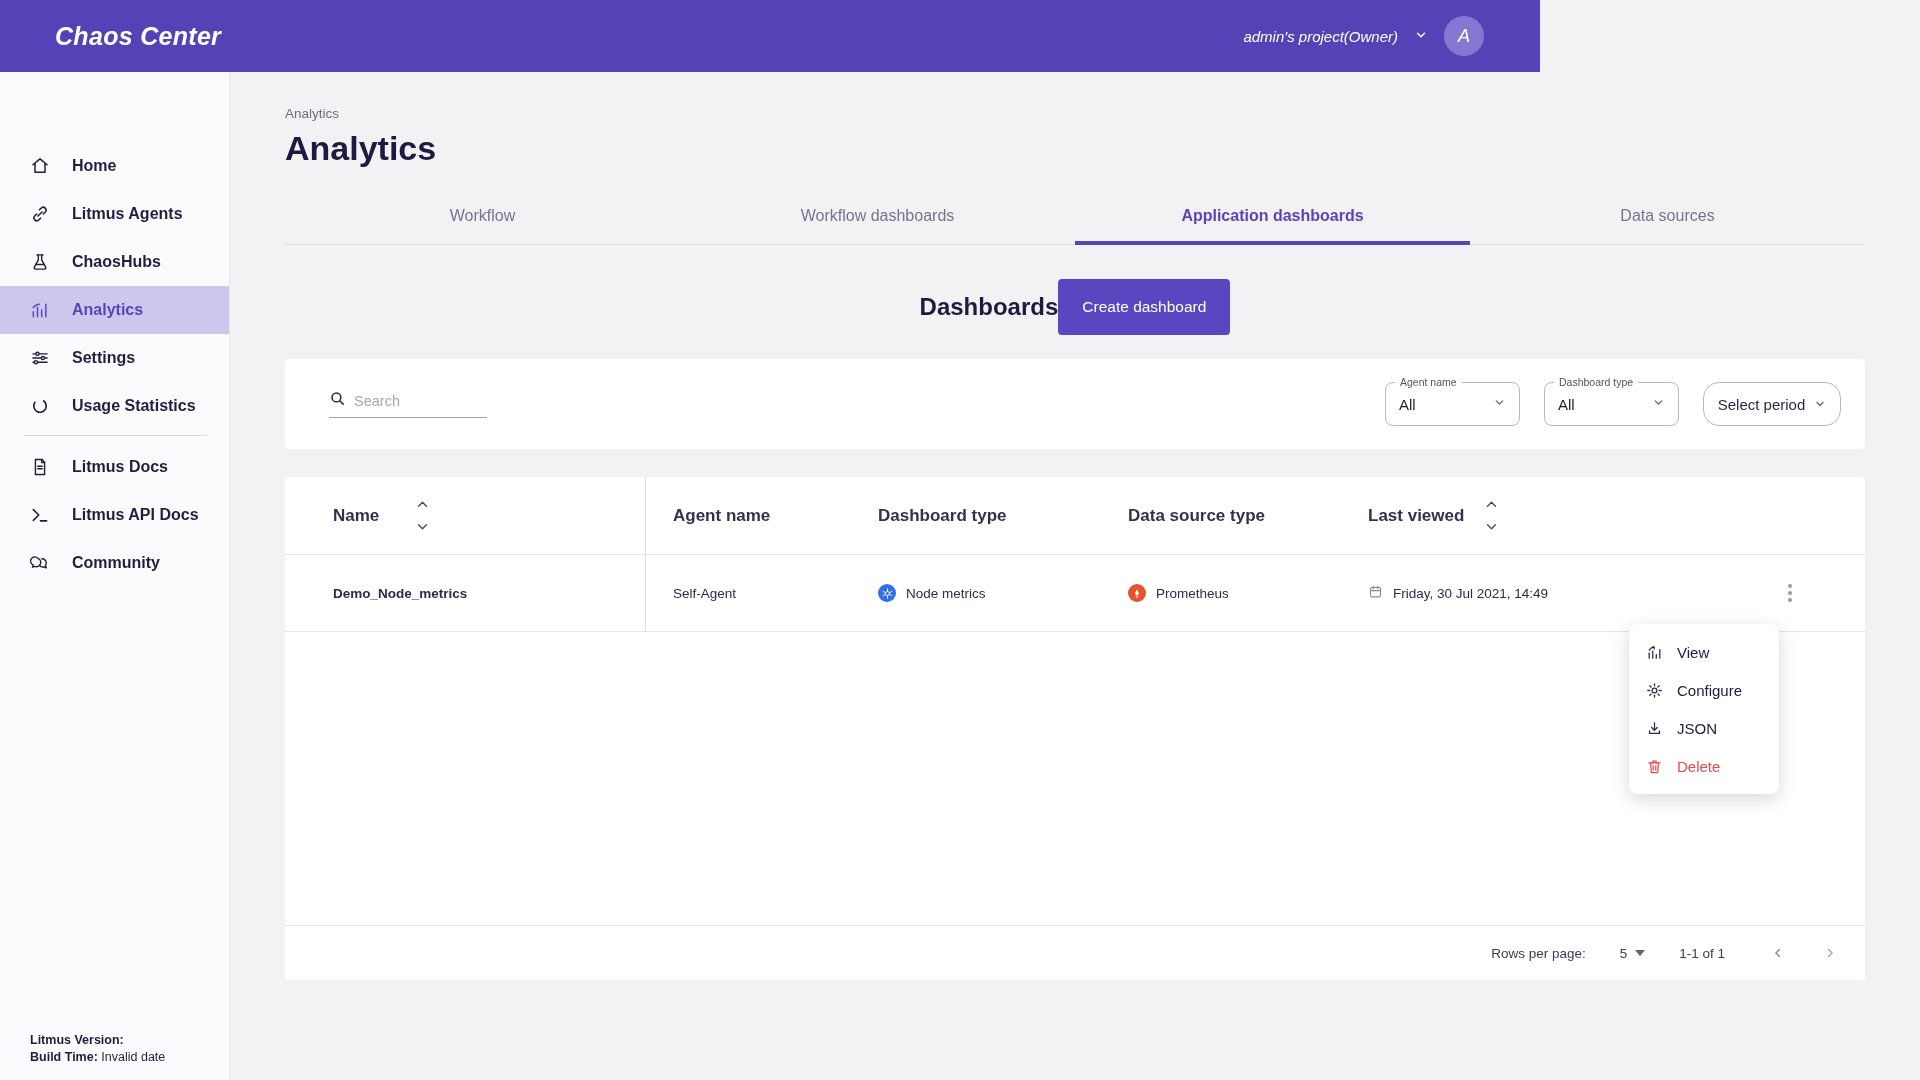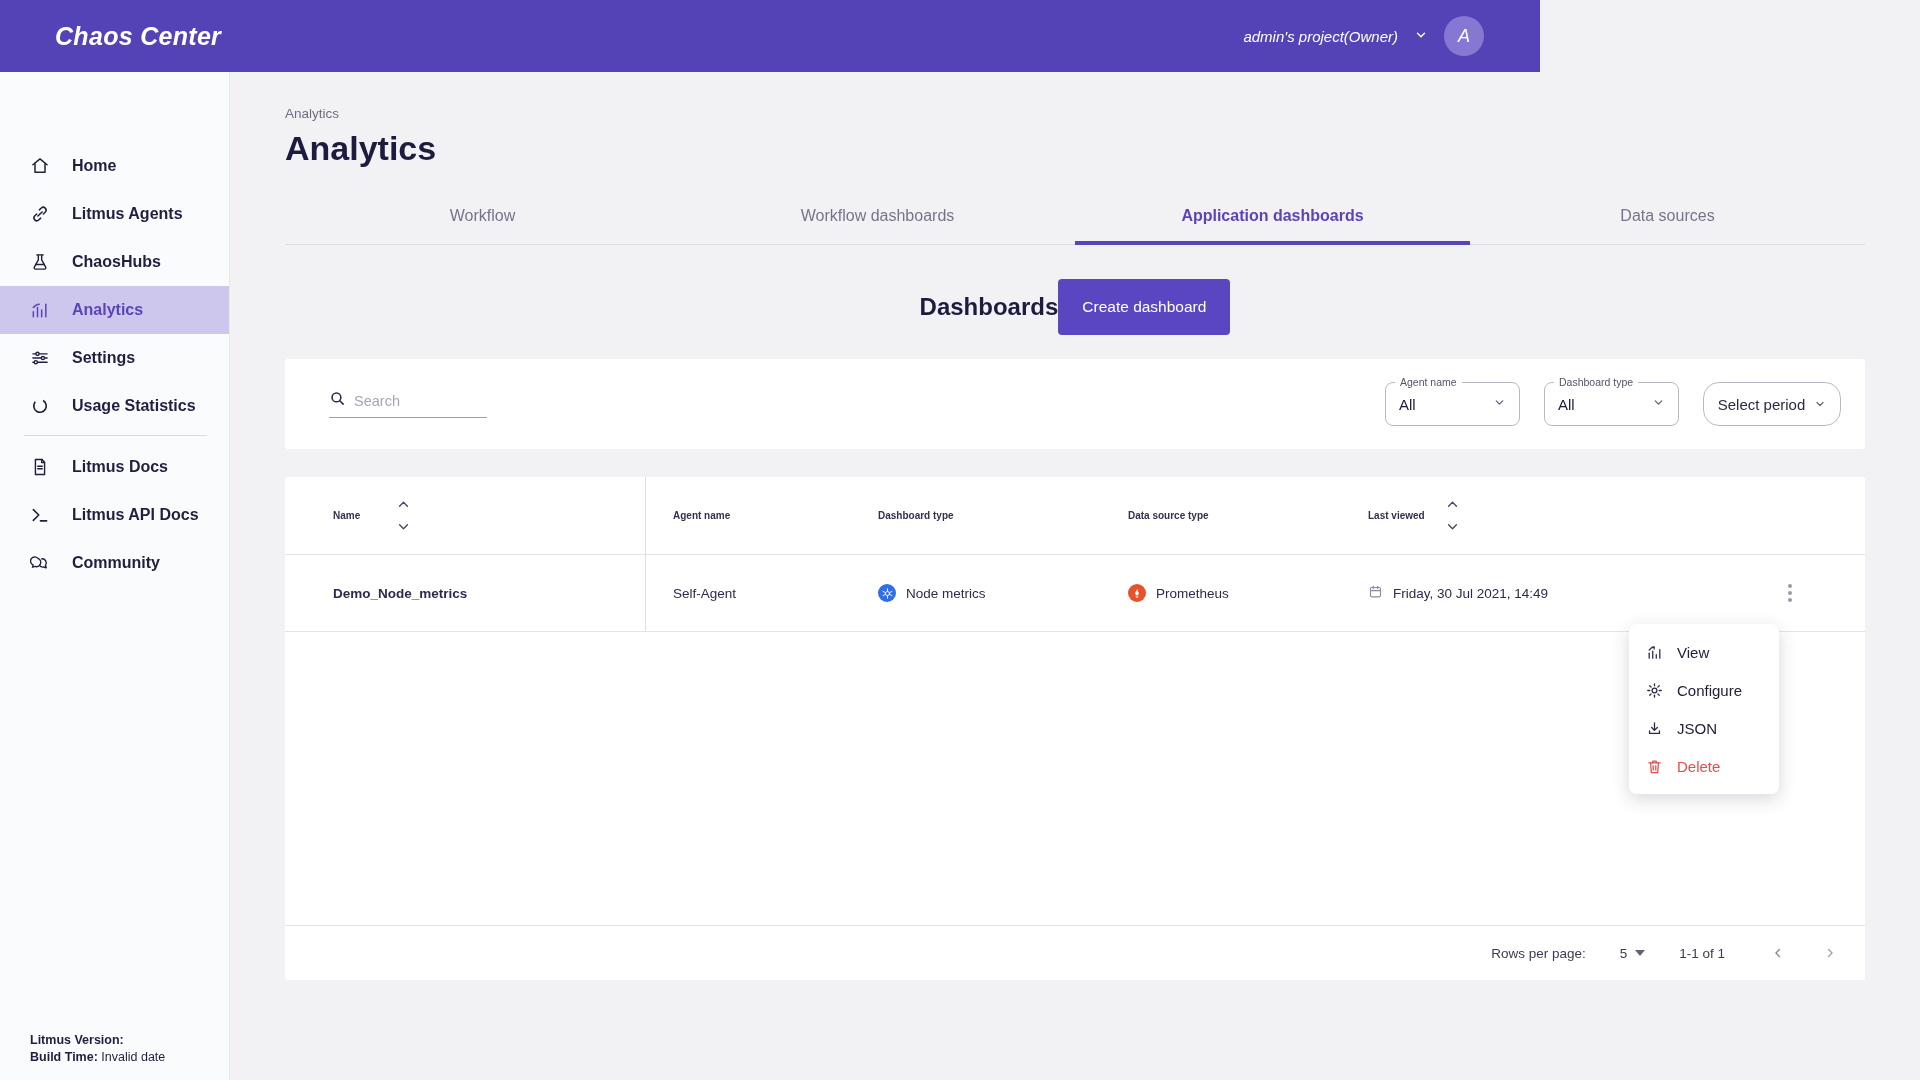--- a/index.html
+++ b/index.html
@@ -57,21 +57,21 @@
                              font-size:10.5px; color:#55546a; }
   .outlined-select .sval { font-size:15px; color:#1d1c3f; }
   .period-btn { width:138px; height:44px; border:1px solid #b9b9c4; border-radius:16px; background:#fff;
                 font-size:15px; font-family:inherit; color:#2a2a44; display:flex; align-items:center;
                 justify-content:center; gap:9px; cursor:pointer; }
 
   
   .table-card { margin-top:28px; background:#fff; border-radius:3px; position:relative; height:503px; }
   .col-divider { position:absolute; left:360px; top:0; height:155px; border-left:1px solid #dedee4; }
   .thead, .trow { display:grid; grid-template-columns:360px 205px 250px 240px 1fr 150px; align-items:center; }
-  .thead { height:78px; border-bottom:1px solid #e3e3e8; font-size:10px; font-weight:600; color:#33324e; }
+  .thead { height:78px; border-bottom:1px solid #e3e3e8; font-size:17px; font-weight:600; color:#33324e; }
   .trow  { height:77px; border-bottom:1px solid #e3e3e8; font-size:13.5px; color:#2c2b4b; }
   .cell-name { padding-left:48px; display:flex; align-items:center; }
   .cell { padding-left:28px; display:flex; align-items:center; gap:10px; }
   .row-name { font-weight:600; }
   .sorter { display:inline-flex; flex-direction:column; gap:15px; margin-left:38px; cursor:pointer; }
   .sorter.tight { margin-left:12px; }
   .sorter svg { display:block; }
   .badge { width:18px; height:18px; border-radius:50%; display:flex; align-items:center; justify-content:center; flex:0 0 18px; }
   .badge.k8s { background:#2f6fe8; }
   .badge.prom { background:#e6522c; }

